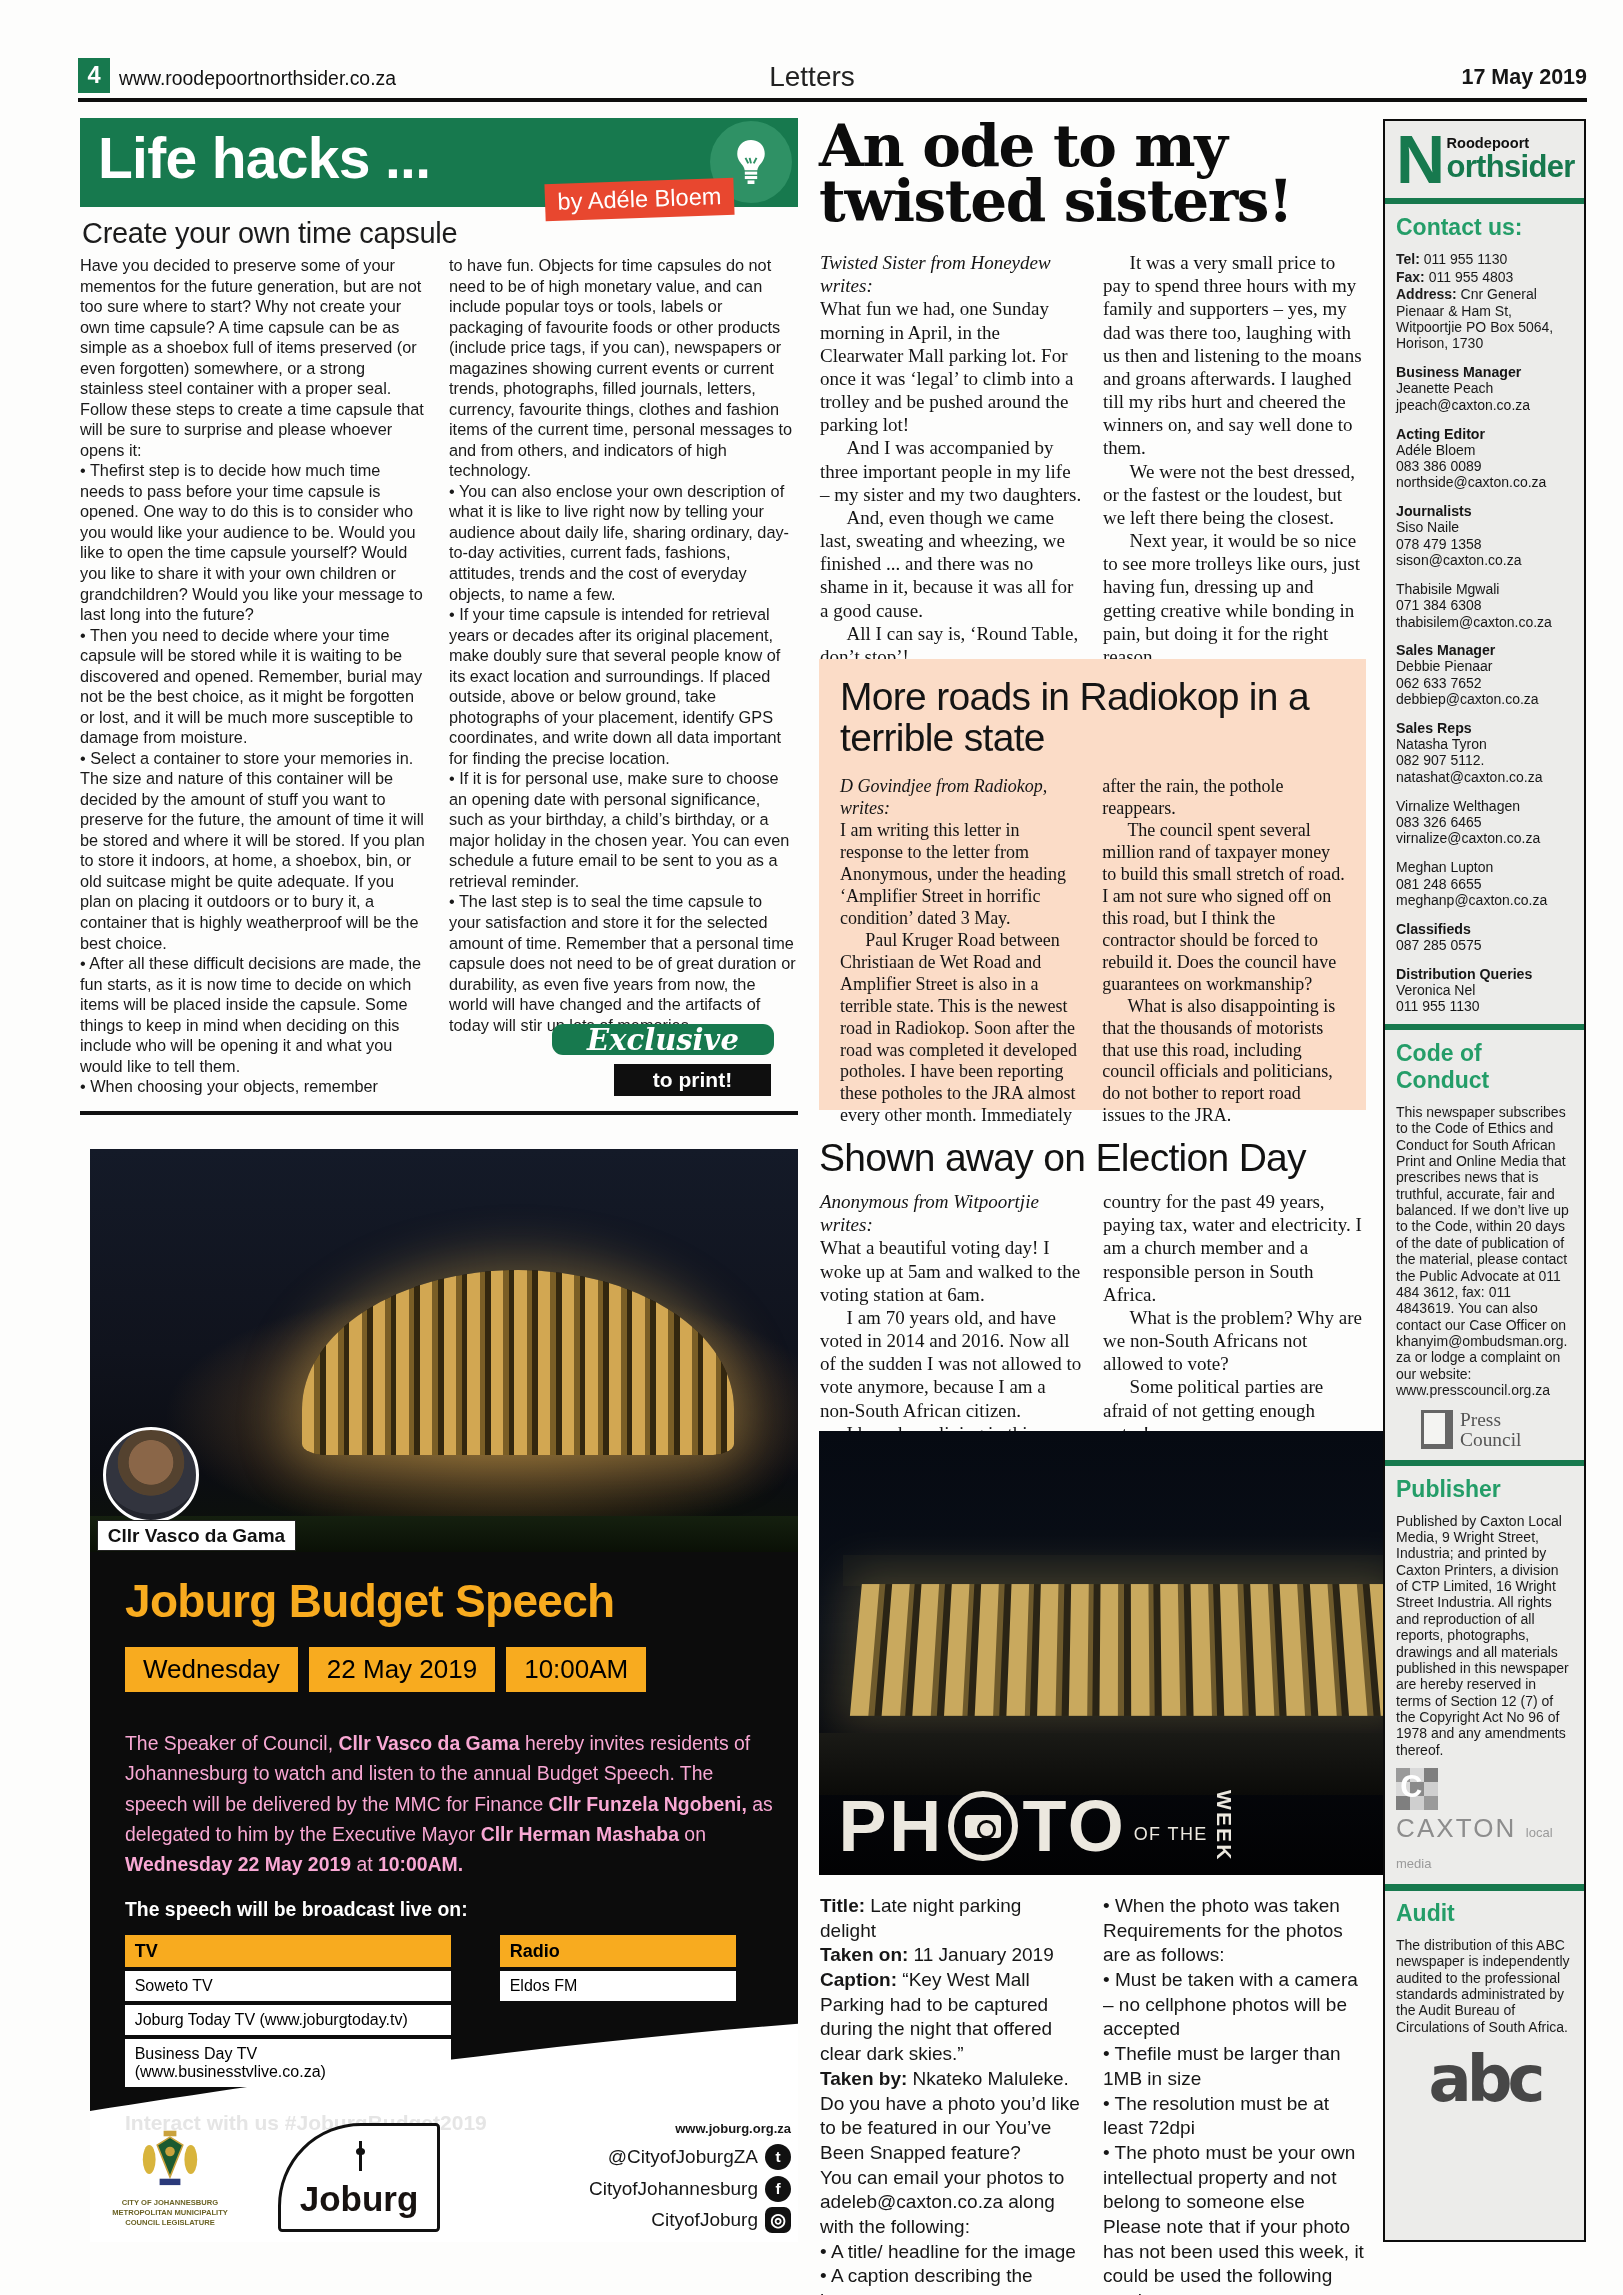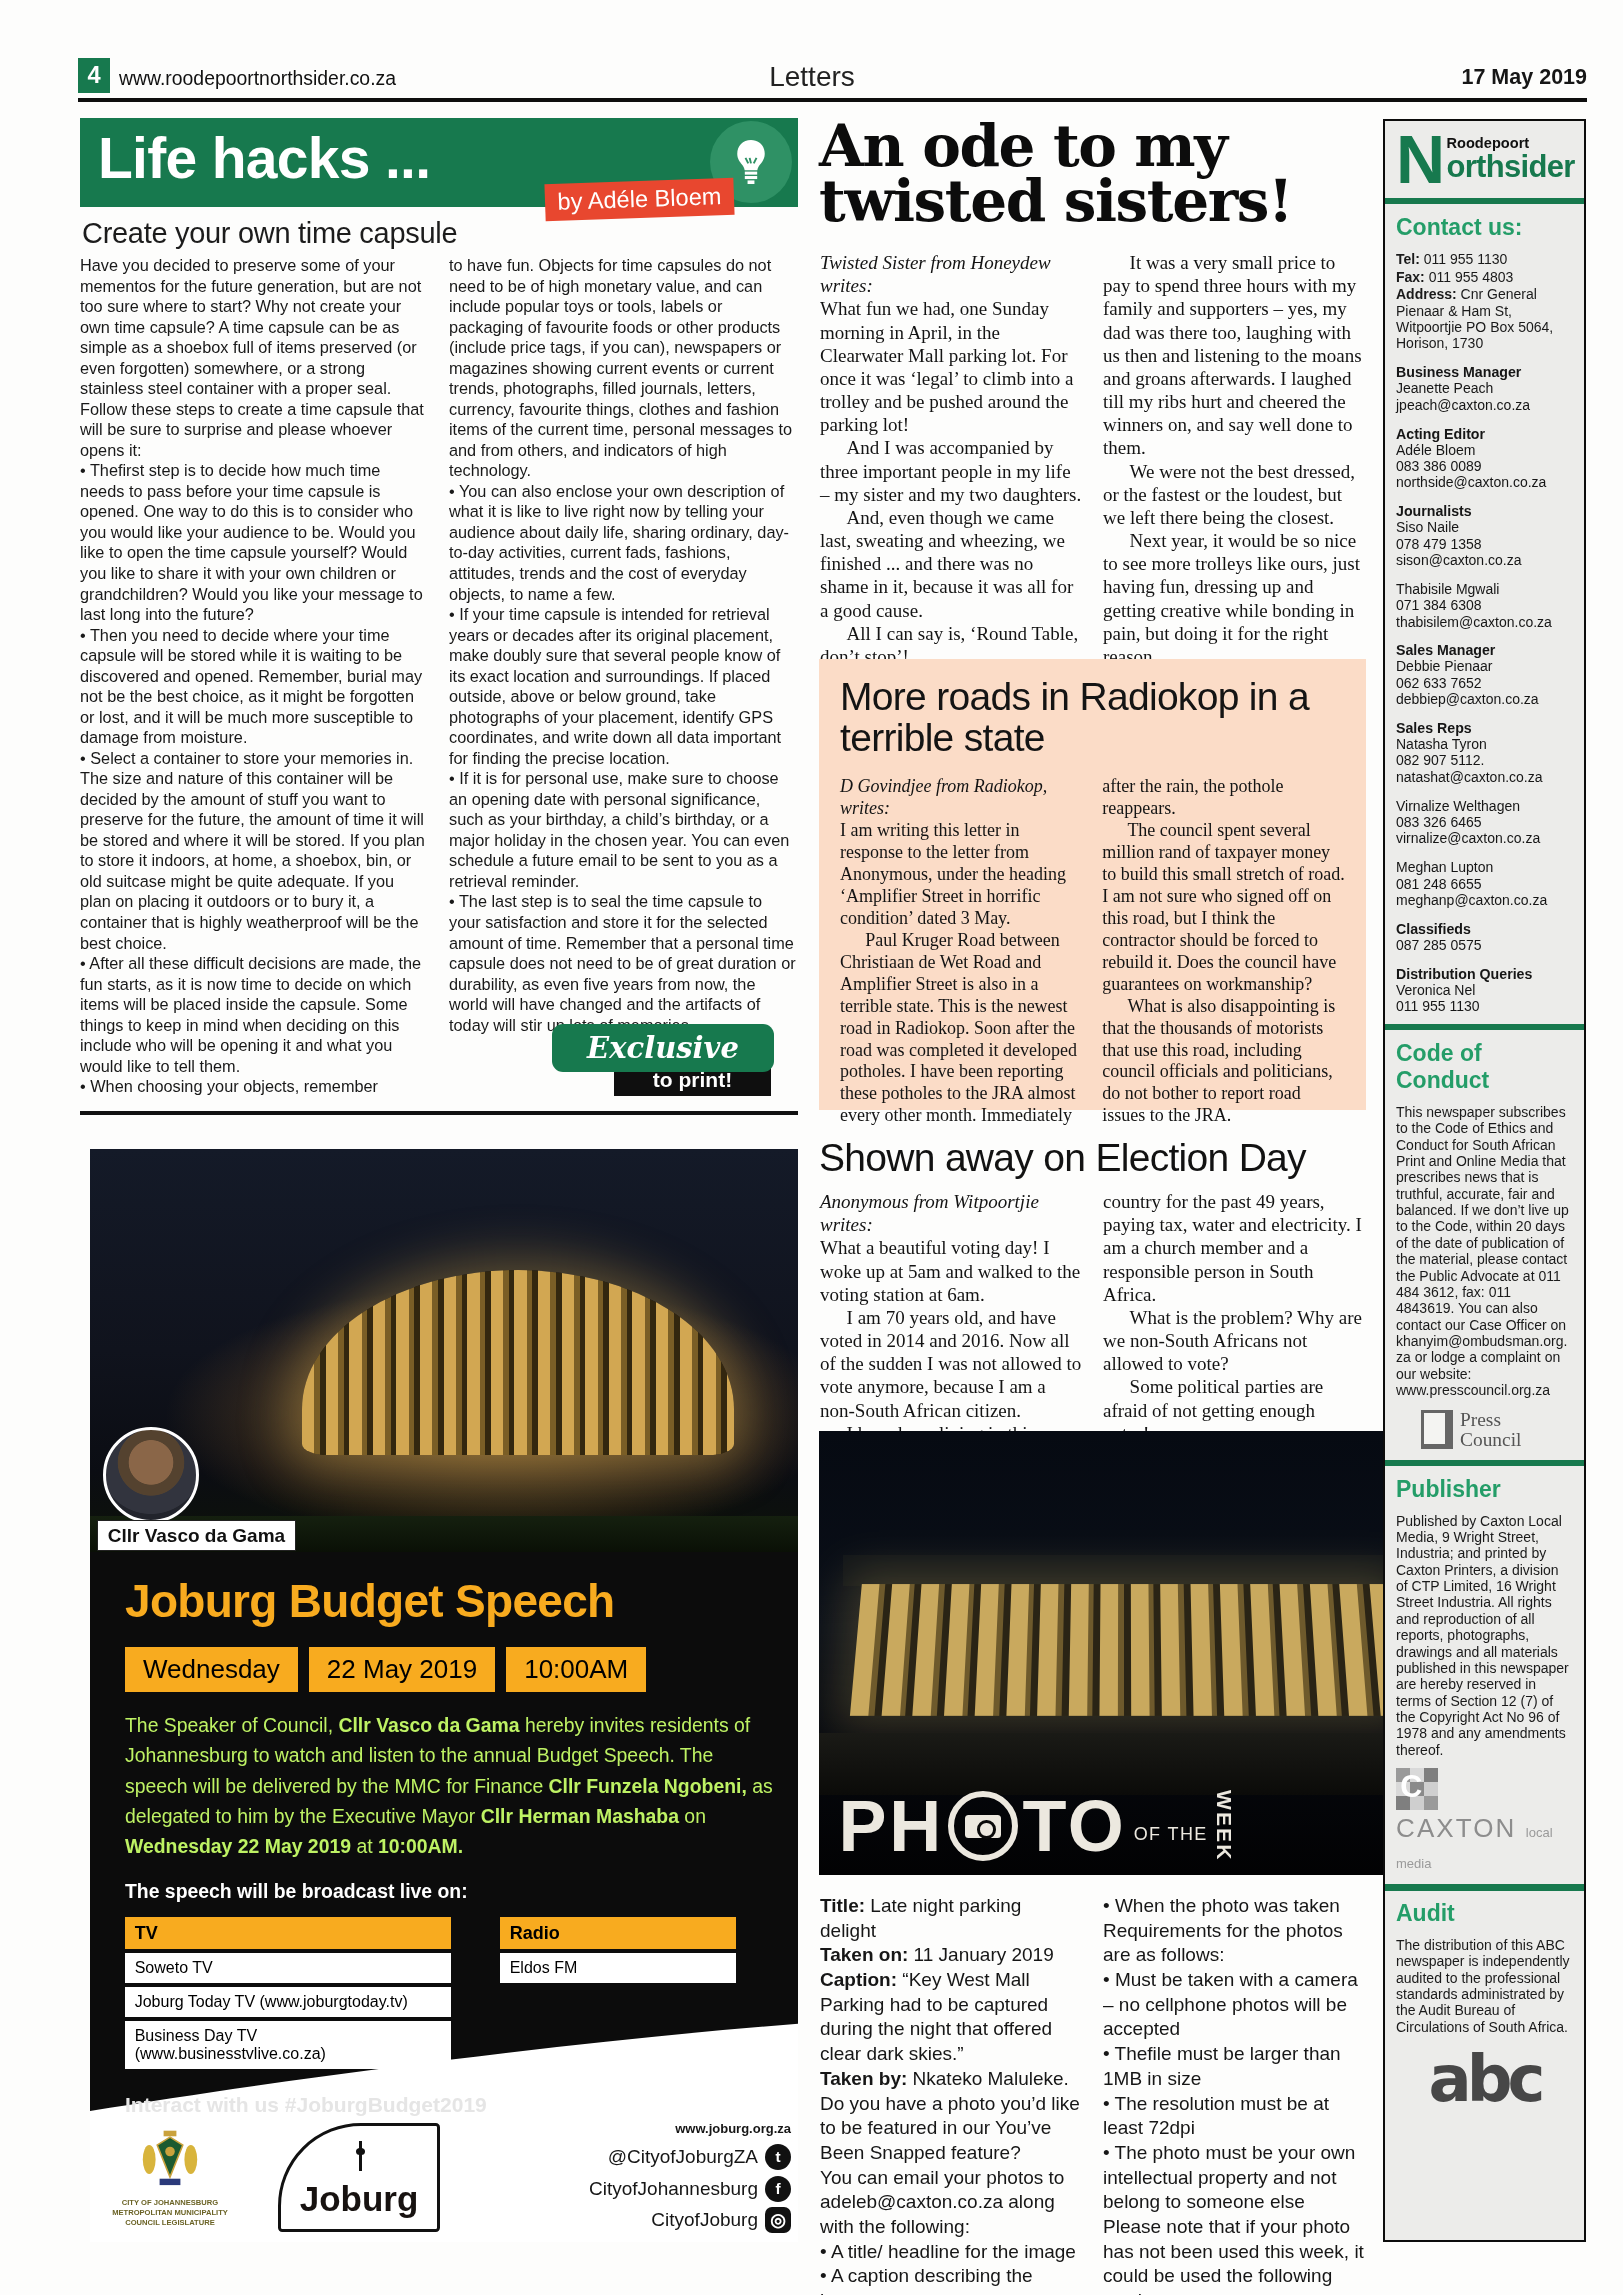--- a/index.html
+++ b/index.html
@@ -20,21 +20,21 @@
   .banner-title{position:absolute;left:18px;top:7px;color:#fff;font-size:57px;font-weight:bold;letter-spacing:-0.7px;}
   .bulb-circle{position:absolute;right:5.6px;top:2.8px;width:82px;height:82px;border-radius:50%;background:#2f9165;
                display:flex;align-items:center;justify-content:center;}
   .byline-tag{position:absolute;right:64px;bottom:-11px;background:#e8472f;color:#fff;font-size:23.6px;
               padding:4.9px 12.5px;transform:rotate(-2deg);}
   .lh-sub{left:82px;top:217px;font-size:29px;letter-spacing:-0.3px;color:#1c1c1c;}
   .lh-cols{left:80px;top:255px;width:718px;display:flex;gap:21px;}
   .lh-col{width:348px;font-size:16.3px;line-height:1.26;color:#191919;}
   .lh-col p{margin:0;}
 
-  .badge-green{left:552px;top:1024px;width:222px;height:48px;background:#17794e;border-radius:11px;
+  .badge-green{left:552px;top:1024px;width:222px;height:31px;background:#17794e;border-radius:11px;
                display:flex;align-items:center;justify-content:center;z-index:2;}
   .badge-green span{font-family:"DejaVu Serif",serif;font-style:italic;font-weight:bold;font-size:29px;color:#fff;}
   .badge-black{left:614px;top:1064px;width:157px;height:32px;background:#0f0f0f;display:flex;align-items:center;
                justify-content:center;}
   .badge-black span{color:#fff;font-weight:bold;font-size:21px;}
   .rule-left{left:80px;top:1111px;width:718px;height:3.5px;background:#111;}
 
   
   .serif{font-family:"Liberation Serif",serif;}
   .ode-title{left:819px;top:119px;width:555px;font-family:"DejaVu Serif",serif;font-weight:bold;
@@ -88,21 +88,21 @@
      box-shadow:0 0 49px 12.5px rgba(230,180,80,.35);}
   .grass{position:absolute;left:0;right:0;bottom:0;height:9%;background:linear-gradient(#15200f,#0a1006);}
   .portrait{position:absolute;left:12.5px;top:278px;width:90px;height:90px;border-radius:50%;border:3.5px solid #fff;
      background:radial-gradient(circle at 50% 36%,#8a6648 0 30%,#54422f 31% 45%,#32343e 46% 70%,#22242c 71%);}
   .portrait-label{position:absolute;left:7px;top:371px;background:#fff;border:0.7px solid #222;color:#111;
      font-size:19px;font-weight:bold;padding:3.5px 9.7px;}
   .ad-black{position:relative;width:100%;height:462px;background:#0c0c0c;box-sizing:border-box;padding:11px 35px 0;}
   .ad-title{color:#f8ab1f;font-size:46px;font-weight:bold;letter-spacing:-0.7px;margin-top:11px;}
   .chips{display:flex;gap:11px;margin-top:19.4px;}
   .chip{background:#f8ab1f;color:#000;font-size:26px;padding:7px 18px;}
-  .ad-para{margin-top:18px;width:652px;font-size:19.4px;line-height:1.55;color:#bef264;}
+  .ad-para{margin-top:36px;width:652px;font-size:19.4px;line-height:1.55;color:#f9a8d4;}
   .seg.b{font-weight:bold;}
   .ad-broadcast{margin-top:16.7px;font-weight:bold;font-size:19.4px;color:#fff;}
   .ad-tables{display:flex;gap:49px;margin-top:14px;}
   .tv-table{width:326px;}
   .radio-table{width:236px;}
   .tbl-head{background:#f8ab1f;color:#000;font-weight:bold;font-size:18px;padding:5.6px 9.7px;}
   .tvrow{background:#fff;color:#000;font-size:16px;padding:6.2px 9.7px;margin-top:3.5px;}
   .ad-interact{margin-top:23.6px;font-weight:bold;font-size:21px;color:#e5e5e5;}
   .swoosh{display:block;width:100%;height:97px;}
   .ad-footer{height:132px;display:flex;align-items:center;padding:0 7px;box-sizing:border-box;}

